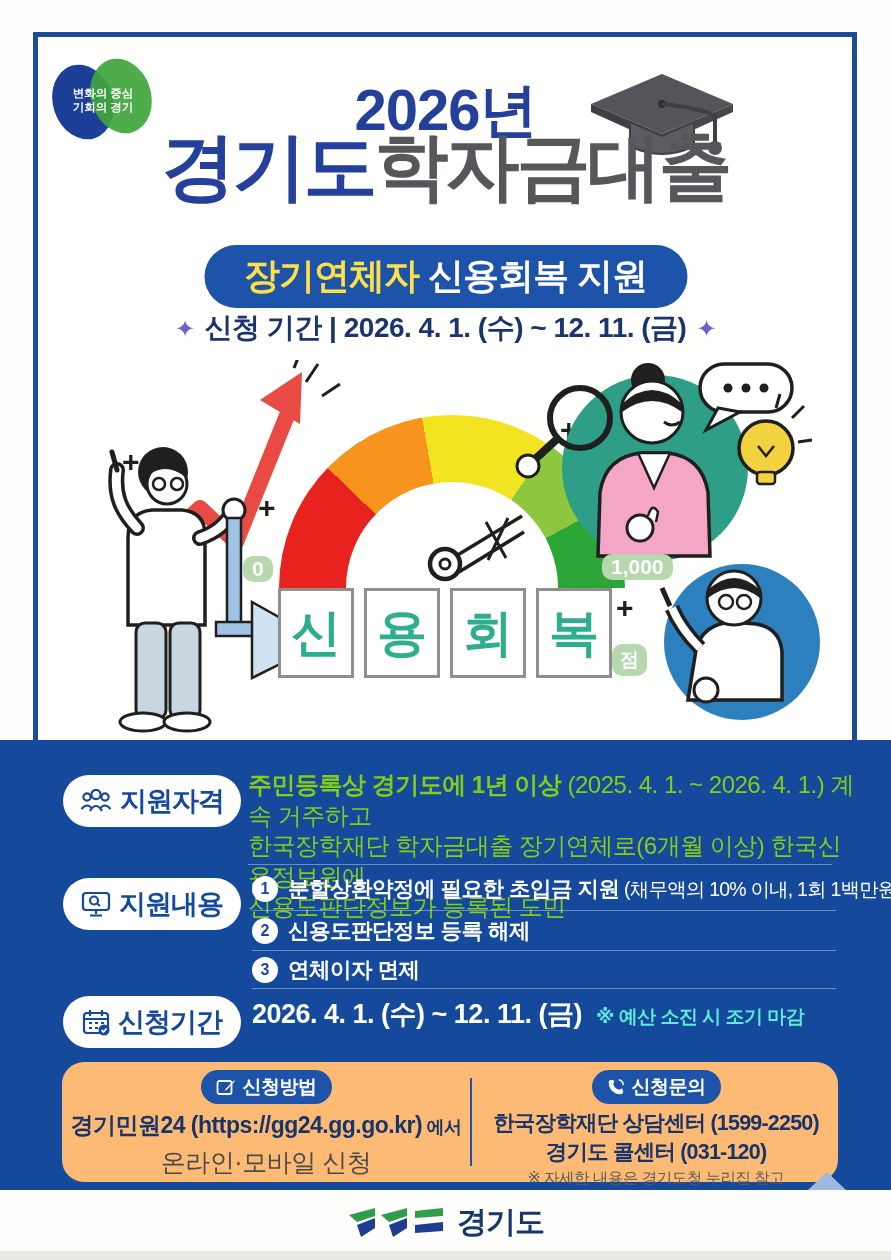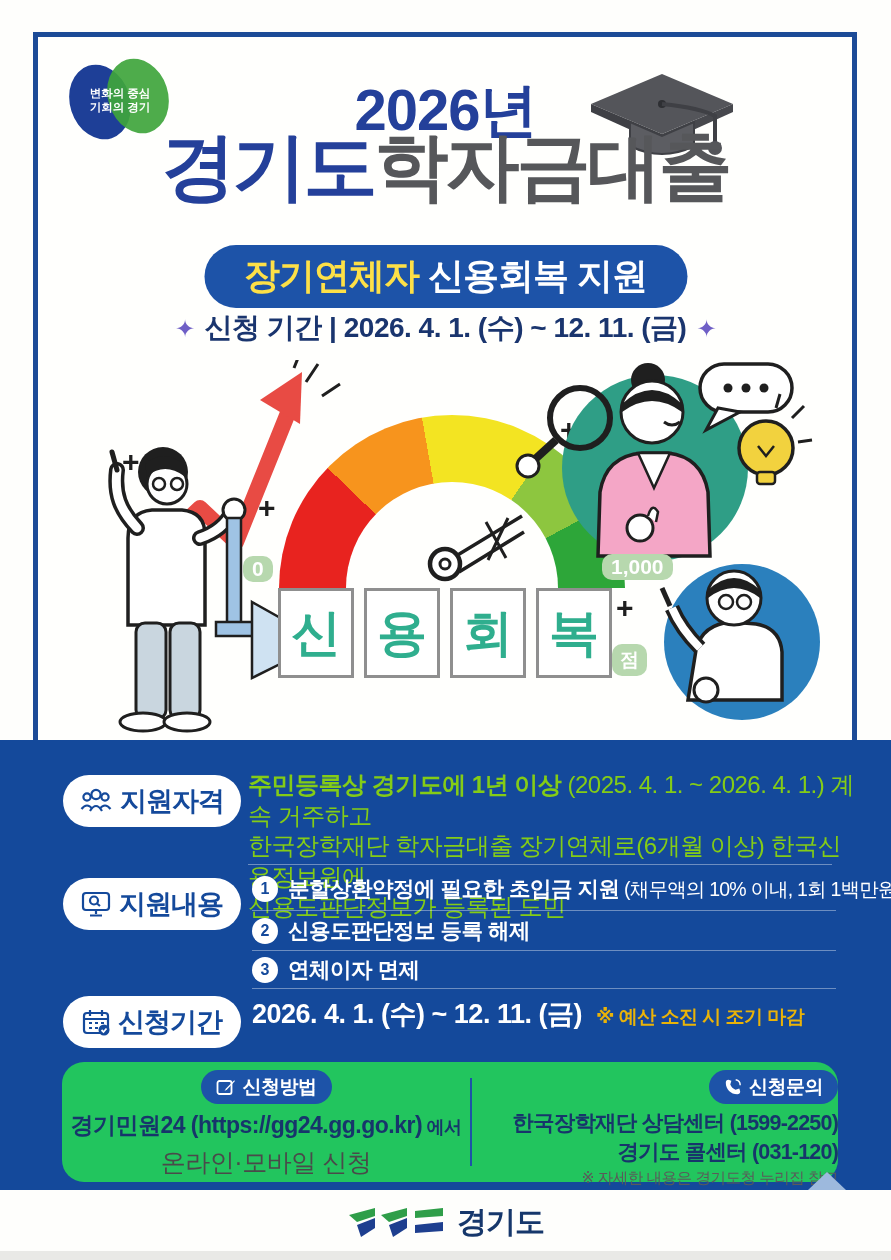--- a/index.html
+++ b/index.html
@@ -5,21 +5,21 @@
   * { margin:0; padding:0; box-sizing:border-box; }
   html,body { background:#ffffff; }
   body { font-family:"Liberation Sans","DejaVu Sans",sans-serif; }
   .page { position:relative; width:891px; height:1260px; background:#fefefc; overflow:hidden; margin:0 auto; }
 
   
   .frame { position:absolute; left:33px; top:32px; width:824px; height:712px;
            border:5px solid #1c4b97; border-bottom:none; background:#fffffd; }
 
   
-  .slogan { position:absolute; left:68px; top:56px; width:104px; height:92px; }
+  .slogan { position:absolute; left:51px; top:56px; width:104px; height:92px; }
   .slogan .ell { position:absolute; width:60px; height:76px; border-radius:50%; }
   .ell.blue { left:2px; top:8px; background:#1e3f97; transform:rotate(-18deg); }
   .ell.green{ left:40px; top:2px; background:#3fa53c; transform:rotate(-18deg); opacity:.92; }
   .slogan .stext { position:absolute; left:6px; top:30px; width:92px; text-align:center;
                    color:#fff; font-size:11.5px; font-weight:800; line-height:14px; }
 
   
   .year { position:absolute; left:0; right:0; top:72px; text-align:center;
           font-size:58px; font-weight:900; color:#24409a; letter-spacing:-1px; }
   .cap { position:absolute; left:583px; top:64px; }
@@ -67,29 +67,29 @@
   .divline { position:absolute; left:248px; width:584px; height:1px; background:rgba(255,255,255,.38); }
   .bitem { position:absolute; left:252px; display:flex; align-items:center; gap:10px;
            color:#fff; font-size:21.5px; white-space:nowrap; }
   .bitem .strong { font-weight:800; letter-spacing:-0.5px; }
   .bitem .note { font-weight:400; font-size:19.5px; letter-spacing:-0.8px; }
   .numc { width:26px; height:26px; border-radius:50%; background:#fff; color:#14499b;
           font-weight:800; font-size:16px; display:inline-flex; align-items:center;
           justify-content:center; flex:0 0 auto; }
   .period-text { position:absolute; left:252px; top:256px; color:#fff; font-size:27px;
                  font-weight:800; letter-spacing:-0.5px; white-space:nowrap; }
-  .period-text .mint { color:#eab308; font-size:19px; font-weight:700; margin-left:14px; }
+  .period-text .mint { color:#5eead4; font-size:19px; font-weight:700; margin-left:14px; }
 
   
   .ibox { position:absolute; left:62px; top:322px; width:776px; height:120px;
-          background:#22c55e; border-radius:22px; }
+          background:#fdba74; border-radius:22px; }
   .ibox .vdiv { position:absolute; left:408px; top:16px; width:2px; height:88px; background:#1d53a8; }
   .icol { position:absolute; top:8px; text-align:center; }
   .icol.left { left:0; width:408px; }
-  .icol.right { left:412px; width:364px;text-align:right; }
+  .icol.right { left:412px; width:364px; }
   .badge { display:inline-flex; align-items:center; gap:7px; background:#1d53a8; color:#fff;
            border-radius:17px; padding:4px 15px; font-weight:800; font-size:19px; letter-spacing:-0.5px; }
   .site-line { margin-top:6px; color:#17356b; font-size:23px; font-weight:800; letter-spacing:-0.5px; }
   .site-line .rest { font-size:18px; font-weight:700;margin-top:36px; }
   .method-l2 { margin-top:5px; color:#4a4a4a; font-size:25px; letter-spacing:-0.5px; }
   .contact-l { margin-top:4px; color:#17356b; font-size:21.5px; font-weight:800; letter-spacing:-0.8px; }
   .contact-note { margin-top:2px; color:#5a5a5a; font-size:15.5px; letter-spacing:-0.5px; }
   .tri { position:absolute; left:808px; top:432px; width:0; height:0;
          border-left:19px solid transparent; border-right:19px solid transparent;
          border-bottom:18px solid #9db9dd; }

